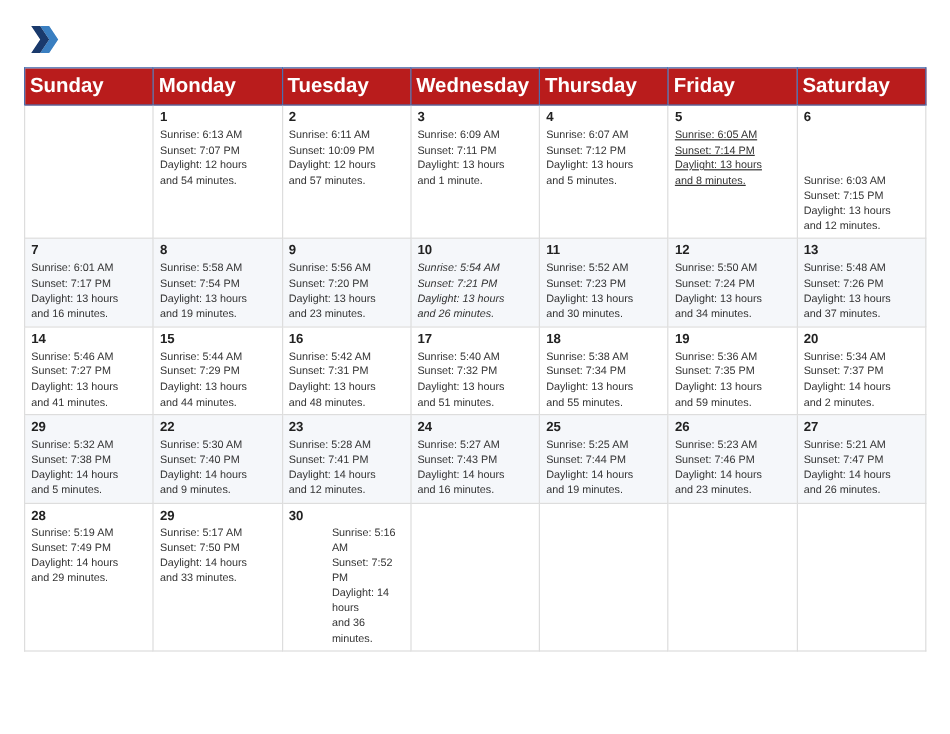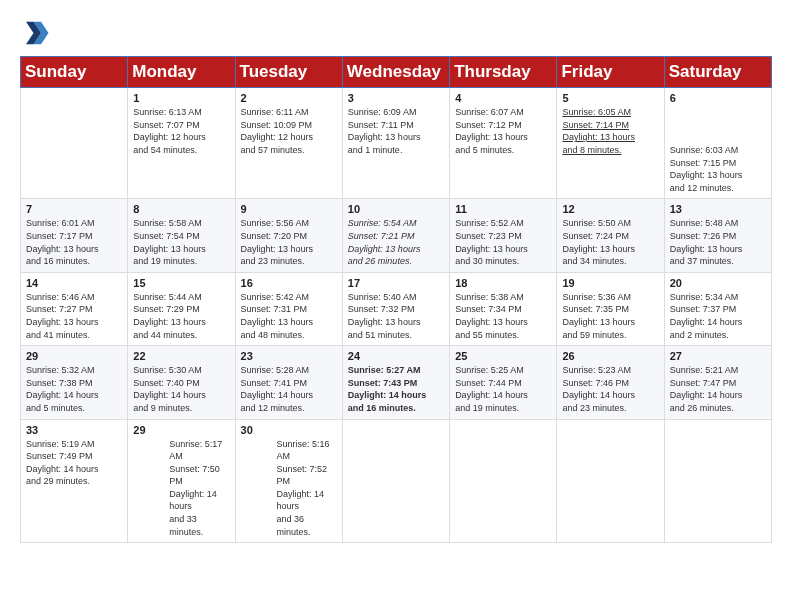--- a/index.html
+++ b/index.html
@@ -291,21 +291,21 @@
           </td>
           <td>
             <span class="day-number">23</span>
             <div class="day-info" style="white-space: pre-line;">Sunrise: 5:28 AM
 Sunset: 7:41 PM
 Daylight: 14 hours
 and 12 minutes.</div>
           </td>
           <td>
             <span class="day-number">24</span>
-            <div class="day-info" style="white-space: pre-line; font-weight: bold;">Sunrise: 5:27 AM
+            <div class="day-info" style="white-space: pre-line;">Sunrise: 5:27 AM
 Sunset: 7:43 PM
 Daylight: 14 hours
 and 16 minutes.</div>
           </td>
           <td>
             <span class="day-number">25</span>
             <div class="day-info" style="white-space: pre-line;">Sunrise: 5:25 AM
 Sunset: 7:44 PM
 Daylight: 14 hours
 and 19 minutes.</div>
@@ -320,29 +320,29 @@
           <td>
             <span class="day-number">27</span>
             <div class="day-info" style="white-space: pre-line;">Sunrise: 5:21 AM
 Sunset: 7:47 PM
 Daylight: 14 hours
 and 26 minutes.</div>
           </td>
         </tr>
         <tr>
           <td>
-            <span class="day-number">33</span>
+            <span class="day-number">28</span>
             <div class="day-info" style="white-space: pre-line;">Sunrise: 5:19 AM
 Sunset: 7:49 PM
 Daylight: 14 hours
 and 29 minutes.</div>
           </td>
           <td>
             <span class="day-number">29</span>
-            <div class="day-info" style="white-space: pre-line; margin-left: 36px;">Sunrise: 5:17 AM
+            <div class="day-info" style="white-space: pre-line;">Sunrise: 5:17 AM
 Sunset: 7:50 PM
 Daylight: 14 hours
 and 33 minutes.</div>
           </td>
           <td>
             <span class="day-number">30</span>
             <div class="day-info" style="white-space: pre-line; margin-left: 36px;">Sunrise: 5:16 AM
 Sunset: 7:52 PM
 Daylight: 14 hours
 and 36 minutes.</div>

